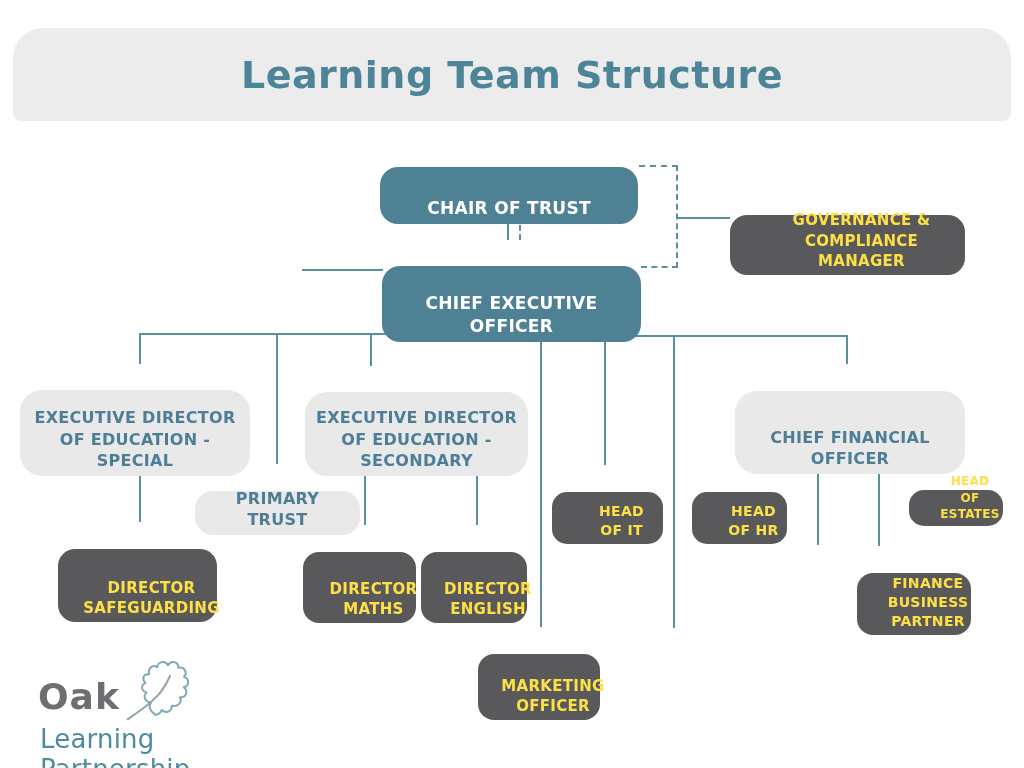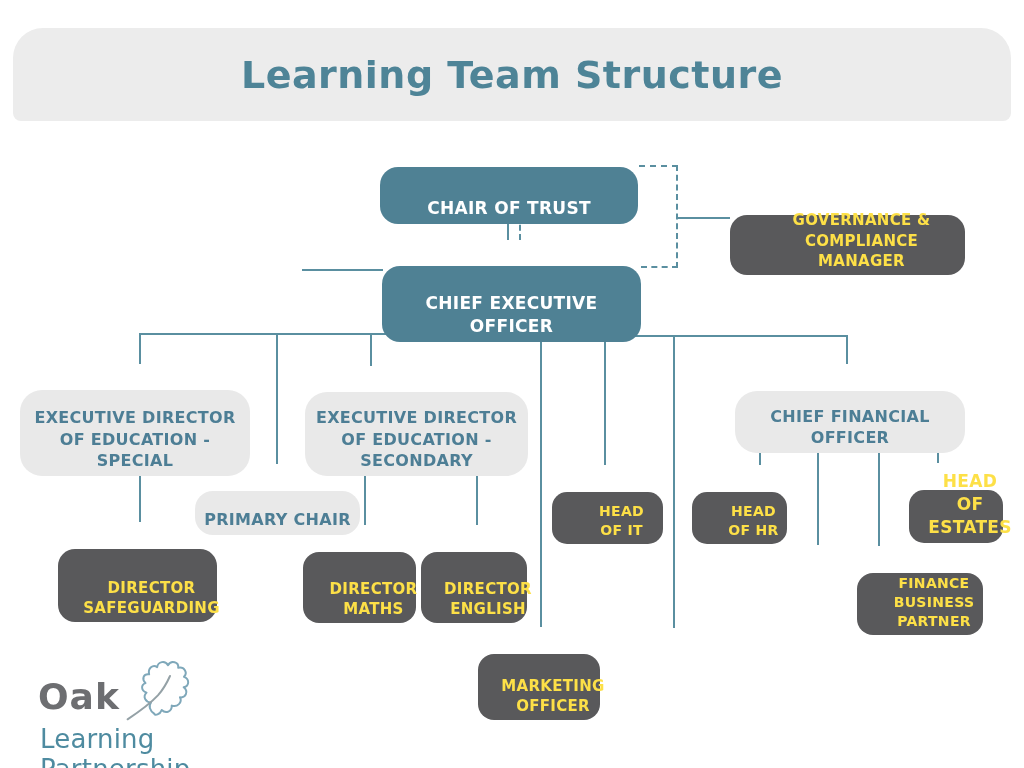--- a/index.html
+++ b/index.html
@@ -38,30 +38,30 @@
   .node.teal{background:var(--teal);color:#ffffff;border-radius:18px;}
   .node.dark{background:var(--dark);color:#fde047;border-radius:17px;padding-left:36px;}
   .node.light{background:var(--light);color:var(--tealtext);border-radius:22px;}
 
   #n-chair       {left:380px;top:140px;width:258px;height:57px;font-size:17px;}
   #n-governance  {left:730px;top:188px;width:235px;height:60px;font-size:15px;}
   #n-sia         {left:66px; top:240px;width:236px;height:61px;font-size:15px;}
   #n-ceo         {left:382px;top:239px;width:259px;height:76px;font-size:17px;}
   #n-edspecial   {left:20px; top:363px;width:230px;height:86px;font-size:16px;}
   #n-edsecondary {left:305px;top:365px;width:223px;height:84px;font-size:16px;}
-  #n-cfo         {left:735px;top:364px;width:230px;height:62px;font-size:16px;}
+  #n-cfo         {left:735px;top:364px;width:230px;height:83px;font-size:16px;}
   #n-primary     {left:195px;top:464px;width:165px;height:44px;font-size:16px;border-radius:18px;}
   #n-headit      {left:552px;top:465px;width:111px;height:52px;font-size:14px;border-radius:15px;}
   #n-headhr      {left:692px;top:465px;width:95px; height:52px;font-size:14px;border-radius:15px;}
-  #n-headestates {left:909px;top:463px;width:94px; height:53px;font-size:17px;border-radius:15px;}
+  #n-headestates {left:909px;top:463px;width:94px; height:36px;font-size:12px;border-radius:15px;}
   #n-dirsafe     {left:58px; top:522px;width:159px;height:73px;font-size:15px;}
   #n-dirmaths    {left:303px;top:525px;width:113px;height:71px;font-size:15px;border-radius:16px;}
   #n-direnglish  {left:421px;top:525px;width:106px;height:71px;font-size:15px;border-radius:16px;}
   #n-fincontroller{left:713px;top:545px;width:125px;height:65px;font-size:15px;border-radius:16px;}
-  #n-finbp       {left:857px;top:546px;width:126px;height:62px;font-size:14px;border-radius:16px;}
+  #n-finbp       {left:857px;top:546px;width:114px;height:62px;font-size:14px;border-radius:16px;}
   #n-marketing   {left:478px;top:627px;width:122px;height:66px;font-size:15px;border-radius:16px;}
   #n-datasys     {left:608px;top:628px;width:125px;height:69px;font-size:15px;border-radius:16px;}
 
   
   .vline{position:absolute;width:2px;background:var(--line);}
   .hline{position:absolute;height:2px;background:var(--line);}
   .dvline{position:absolute;width:0;border-left:2px dashed var(--line);}
   .dhline{position:absolute;height:0;border-top:2px dashed var(--line);}
 
   
@@ -124,21 +124,21 @@
   <div class="node light" id="n-edspecial">
       <span>EXECUTIVE DIRECTOR<br>OF EDUCATION -<br>SPECIAL</span>
     </div>
   <div class="node light" id="n-edsecondary">
       <span>EXECUTIVE DIRECTOR<br>OF EDUCATION -<br>SECONDARY</span>
     </div>
   <div class="node light" id="n-cfo">
       <span>CHIEF FINANCIAL<br>OFFICER</span>
     </div>
   <div class="node light" id="n-primary">
-      <span>PRIMARY CHAIR</span>
+      <span>PRIMARY TRUST</span>
     </div>
   <div class="node dark" id="n-headit">
       <span>HEAD<br>OF IT</span>
     </div>
   <div class="node dark" id="n-headhr">
       <span>HEAD<br>OF HR</span>
     </div>
   <div class="node dark" id="n-headestates">
       <span>HEAD OF<br>ESTATES</span>
     </div>

